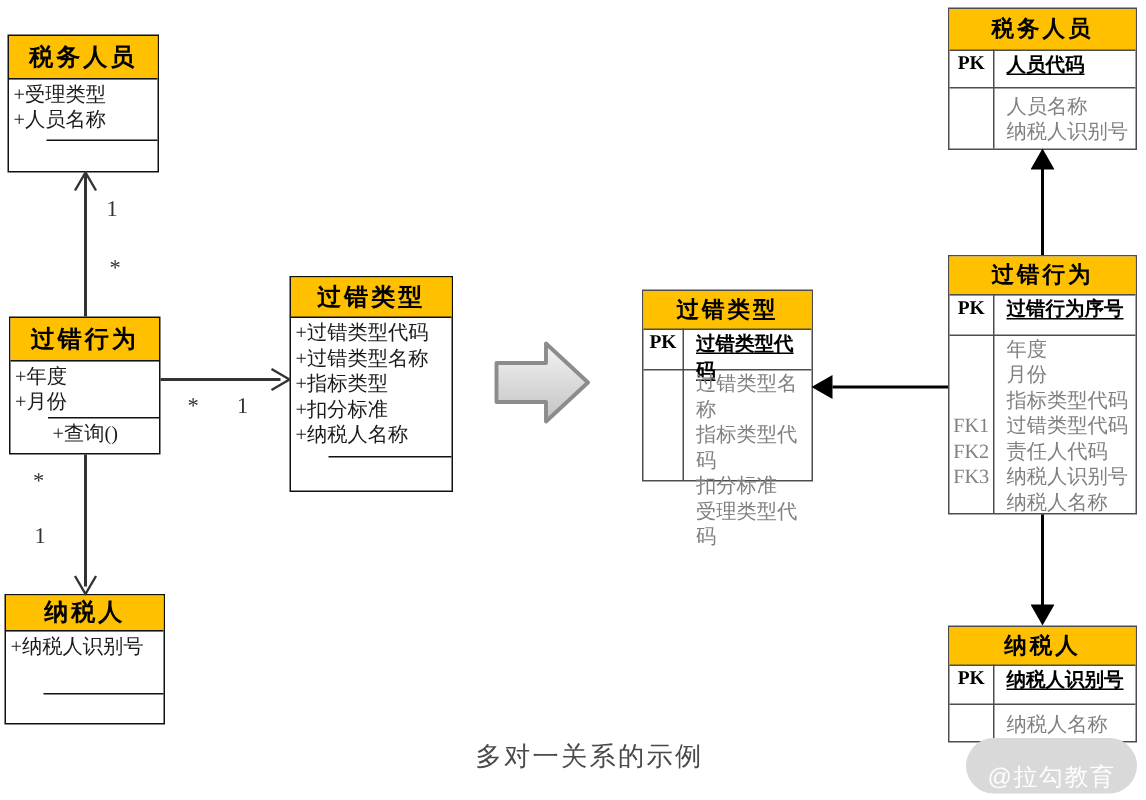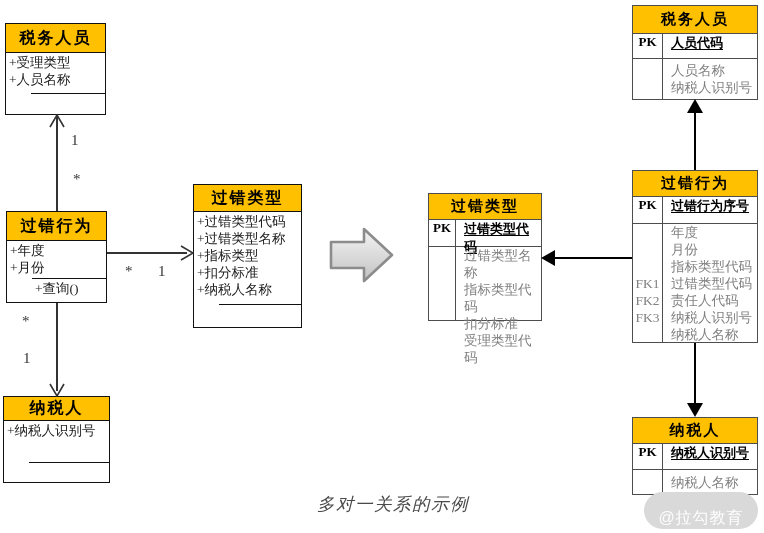--- a/index.html
+++ b/index.html
@@ -24,21 +24,21 @@
   .er-body .kc{text-align:center;}
   .er-body .vc{padding-left:9px;}
   .er-vline{position:absolute;width:1.4px;background:#4d4d4d;bottom:0;}
   
   .line{position:absolute;background:#333;}
   .erline{position:absolute;background:#000;}
   .mult{position:absolute;font-size:15px;color:#333;font-family:"Liberation Serif",serif;}
   svg{position:absolute;display:block;}
   
   .caption{position:absolute;left:288px;top:492px;width:210px;text-align:center;font-size:17.5px;color:#4a4a4a;
-    font-family:"Liberation Sans",sans-serif;letter-spacing:1.5px;font-style:italic;}
+    font-family:"Liberation Sans",sans-serif;letter-spacing:1.5px;}
   .watermark{position:absolute;left:644px;top:492px;width:114px;height:37px;background:#d9d9d9;border-radius:19px;
     display:flex;align-items:flex-end;justify-content:center;color:rgba(255,255,255,.95);font-size:16px;
     font-family:"Liberation Sans",sans-serif;letter-spacing:1px;}
 </style>
 </head>
 <body>
 
 <div id="canvas">
 
   <div class="uml-box" style="left:5px;top:23px;width:101px;height:92px">

